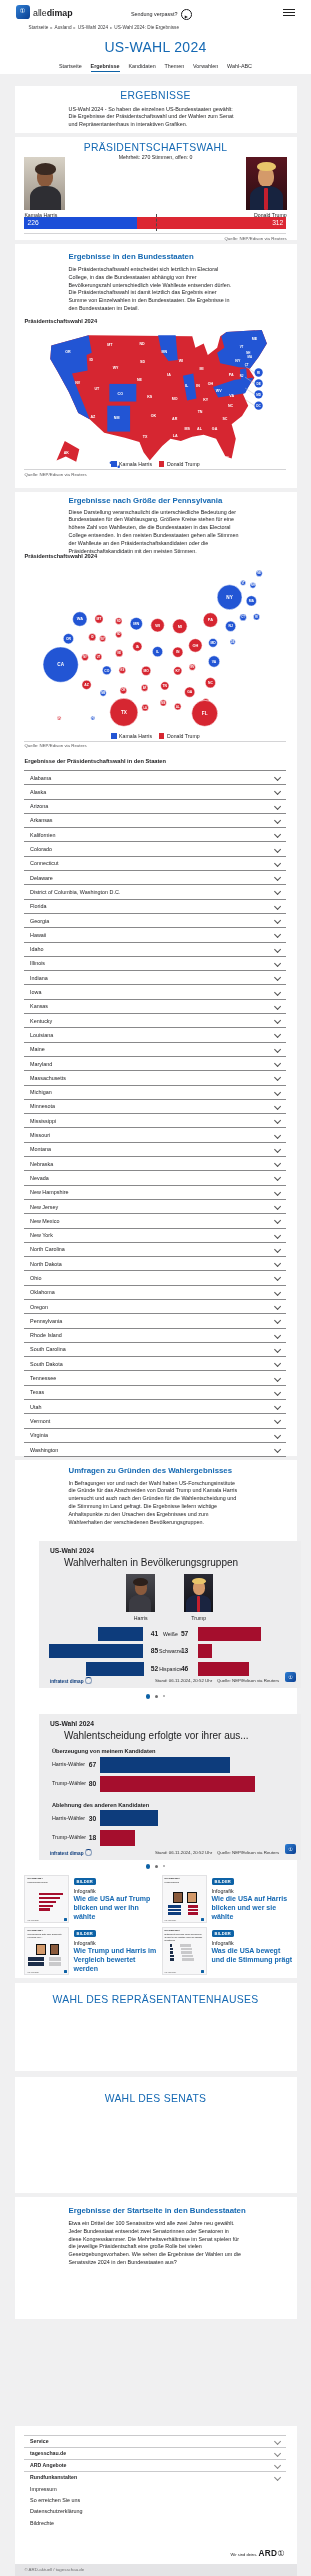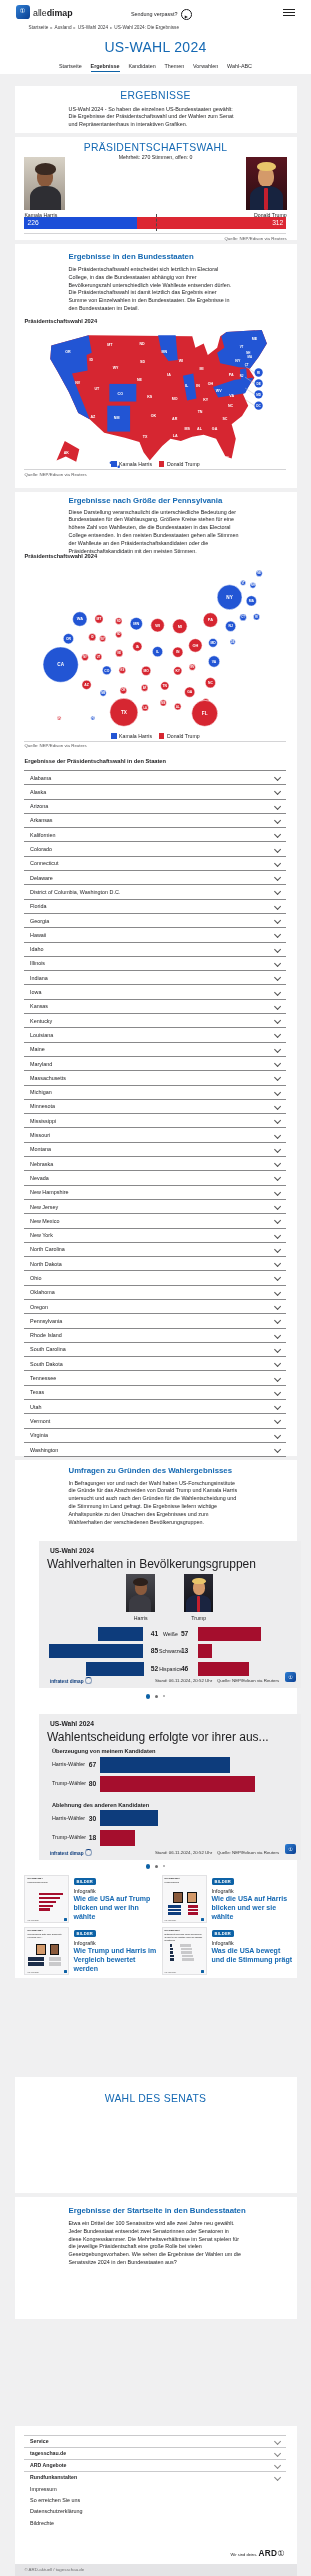--- a/index.html
+++ b/index.html
@@ -37,21 +37,21 @@
   .photo{position:absolute;overflow:hidden;}
   .photo .head{position:absolute;border-radius:50% 50% 45% 45%;}
   .photo .torso{position:absolute;border-radius:45% 45% 0 0;}
   
   .acc-row{position:absolute;left:24.4px;width:262px;height:13.3px;border-top:0.5px solid #88888a;cursor:pointer;}
   .acc-row .lbl{position:absolute;left:5.7px;top:3.6px;font-size:5.4px;color:#1d1d1f;}
   .chev{position:absolute;right:6.2px;top:4.1px;width:4.1px;height:4.1px;border-right:0.8px solid #555;border-bottom:0.8px solid #555;transform:rotate(45deg);}
   
   .gcard{position:absolute;left:24.4px;width:262px;background:#ededee;}
   .gkicker{position:absolute;left:11px;font-size:6.7px;font-weight:700;color:#1d1d1f;}
-  .gtitle{position:absolute;left:8px;font-size:12px;color:#1d1d1f;}
+  .gtitle{position:absolute;left:25px;font-size:10px;color:#1d1d1f;}
   .gfoot{position:absolute;left:11px;width:241px;font-size:4.4px;color:#333;}
   .brand{color:#0d3c7c;font-weight:700;font-size:4.7px;}
   .spinner{display:inline-block;width:4.7px;height:4.7px;border:1px solid #8ea2bd;border-top-color:#0d3c7c;border-radius:50%;vertical-align:-1px;margin-left:1.6px;}
   .ardsq{position:absolute;width:10.4px;height:10.4px;border-radius:2.1px;background:linear-gradient(135deg,#2f7fd4,#0b3f91);color:#fff;text-align:center;font-size:5.2px;line-height:10.4px;}
   .dots{position:absolute;width:100%;display:flex;justify-content:center;align-items:center;gap:4.7px;}
   .dots .d1{width:4.7px;height:4.7px;border-radius:50%;background:#0d62a6;}
   .dots .d2{width:3.6px;height:3.6px;border-radius:50%;background:#6f6f71;}
   .dots .d3{width:2.3px;height:2.3px;border-radius:50%;background:#a0a0a2;}
   
   .drow-cat{position:absolute;width:47px;text-align:center;font-size:5.2px;color:#1d1d1f;}
@@ -712,20 +712,23 @@
               <span style="width: 11.4px; height: 2.6px; background: rgb(201, 201, 203); margin-left: 6.2px;"></span>
             </div>
           </div>
           <div style="position: absolute; left: 2.1px; bottom: 1px; font-size: 1.8px; color: rgb(85, 85, 85);">US-Wahl 2024</div>
           <span style="position: absolute; right: 1.6px; bottom: 1px; width: 3.1px; height: 3.1px; border-radius: 0.5px; background: rgb(13, 98, 166);"></span>
         </div>
         <div style="position: absolute; left: 197px; top: 52px; width: 83px;"><span class="badge">BILDER</span><div class="t-kicker">Infografik</div><div class="t-head">Was die USA bewegt und die Stimmung prägt</div></div>
       </div>
   </div>
 
+  <div class="card" style="top:1983px;height:88px;">
+    <div class="abs bigtitle" style="top:11.4px;font-size:10.4px;">WAHL DES REPRÄSENTANTENHAUSES</div>
+  </div>
   <div class="card" style="top:2077px;height:116px;">
     <div class="abs bigtitle" style="top:15.6px;font-size:10.4px;">WAHL DES SENATS</div>
   </div>
   <div class="card" style="top:2197px;height:122px;">
     <div class="abs sechead" style="left:54px;top:9.3px;">Ergebnisse der Startseite in den Bundesstaaten</div>
     <div class="abs para" style="left:54px;top:23px;width:173px;">Etwa ein Drittel der 100 Senatssitze wird alle zwei Jahre neu gewählt. Jeder Bundesstaat entsendet zwei Senatorinnen oder Senatoren in diese Kongresskammer. Die Mehrheitsverhältnisse im Senat spielen für die jeweilige Präsidentschaft eine große Rolle bei vielen Gesetzgebungsvorhaben. Wie sehen die Ergebnisse der Wahlen um die Senatssitze 2024 in den Bundesstaaten aus?</div>
   </div>
 
   <div class="card" style="top:2426px;height:138px;">
     <div id="footer-acc" class="abs" style="left:0;top:8.8px;width:282px;">

